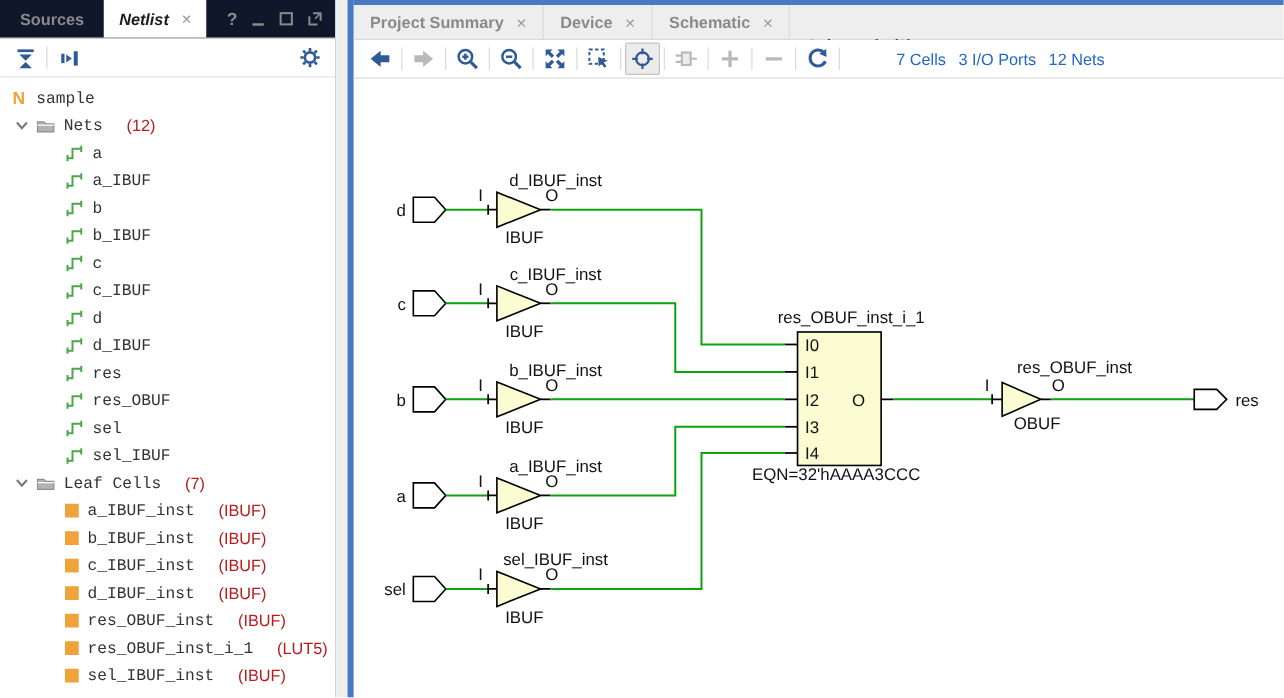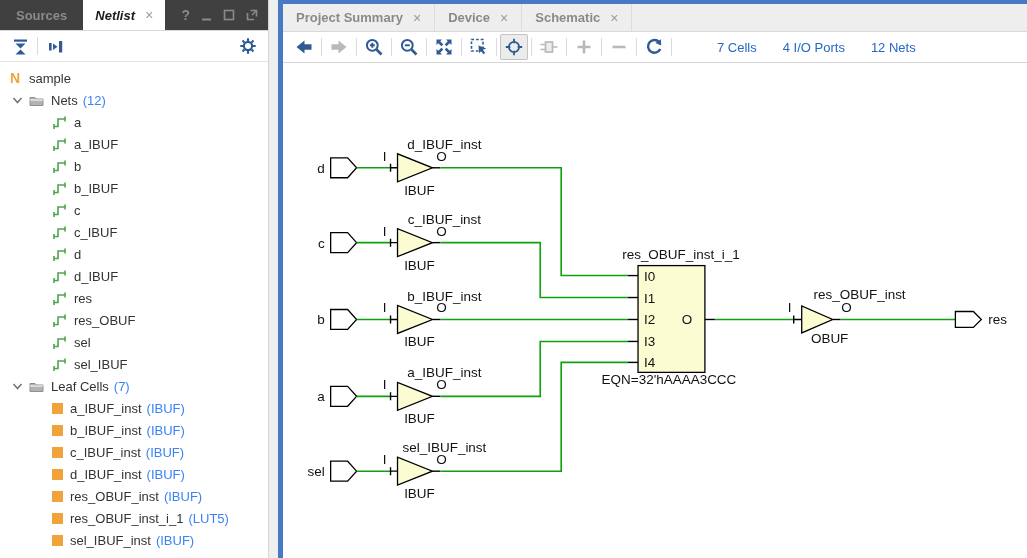--- a/index.html
+++ b/index.html
@@ -3,49 +3,49 @@
 <meta charset="utf-8">
 <style>
   html,body{margin:0;padding:0;background:#fff;}
   body{width:1027px;height:558px;overflow:hidden;font-family:"Liberation Sans",sans-serif;-webkit-font-smoothing:antialiased;}
   #app{display:flex;width:1027px;height:558px;}
 
   
   #left-panel{width:268px;height:558px;background:#fff;border-right:1px solid #d5d5d5;display:flex;flex-direction:column;flex:none;}
   #gap{width:9px;height:558px;background:#efefef;flex:none;}
 
-  .ltabbar{height:30px;background:#404040;border-bottom:1px solid #d9d9d9;display:flex;align-items:stretch;flex:none;}
+  .ltabbar{height:30px;background:#0f172a;border-bottom:1px solid #d9d9d9;display:flex;align-items:stretch;flex:none;}
   .l-tab{display:flex;align-items:center;padding:0 16px;font-size:13px;font-weight:700;color:#8a8a8a;cursor:default;}
   .l-tab.active{background:#fff;color:#1d1d1d;padding:0 12px;font-style:italic;}
   .tab-close{font-size:14px;color:#9a9a9a;margin-left:10px;font-weight:400;}
   .wctrl{margin-left:auto;display:flex;align-items:center;gap:11px;padding-right:10px;}
   .wc{color:#8a8a8a;font-size:13px;font-weight:700;line-height:1;display:flex;align-items:center;}
 
   .ltoolbar{height:30px;background:#fff;border-bottom:1px solid #e3e3e3;display:flex;align-items:center;padding:0 8px;flex:none;}
   .lt-btn{width:24px;height:24px;display:flex;align-items:center;justify-content:center;}
   .lt-sep{width:1px;height:18px;background:#dcdcdc;margin:0 5px;}
 
   #tree{flex:1;overflow:hidden;padding-top:5px;}
   .trow{height:22px;display:flex;align-items:center;font-size:13px;color:#333;white-space:nowrap;}
-  .trow .lbl{margin-left:7px;}
-  .cnt,.ctype{color:#3b82f6;margin-left:5px;}
+  .trow .lbl{margin-left:7px;font-family:Liberation Mono, monospace;}
+  .cnt,.ctype{color:#b91c1c;margin-left:19px;}
   .nicon{color:#f0a33a;font-weight:700;font-size:14px;width:14px;text-align:center;}
   .sqicon{width:11px;height:11px;background:#f0a33a;flex:none;}
 
   
   #main-panel{width:744px;height:558px;border-left:5px solid #4779c4;display:flex;flex-direction:column;flex:none;background:#fff;}
   #bluetop{height:4px;background:#4779c4;flex:none;}
   #mtabs{height:27px;background:#eeeeee;border-bottom:1px solid #d9d9d9;display:flex;align-items:stretch;flex:none;}
   .m-tab{display:flex;align-items:center;padding:0 13px;font-size:13px;font-weight:600;color:#8a8a8a;border-right:1px solid #dcdcdc;}
   .m-tab.active{background:#fff;color:#111;font-weight:700;margin-top:32px;}
   #mtoolbar{height:30px;background:#fff;border-bottom:1px solid #d6d6d6;display:flex;align-items:center;padding-left:7px;flex:none;}
   .mt-btn{width:26px;height:24px;display:flex;align-items:center;justify-content:center;border:1px solid transparent;border-radius:2px;}
   .mt-btn.toggled{background:#ececec;border-color:#c3c3c3;}
   .mt-sep{width:1px;height:18px;background:#dcdcdc;margin:0 3px;}
-  #stats{display:flex;gap:26px;margin-left:42px;font-size:13px;}
+  #stats{display:flex;gap:10px;margin-left:42px;font-size:13px;}
   .stat{color:#2468c8;}
 
   #canvas{display:block;background:#fff;}
   #canvas text{font-family:"Liberation Sans",sans-serif;font-size:13.5px;fill:#121212;}
   .port{fill:#ffffff;stroke:#000;stroke-width:1.3;}
   .buf{fill:#fcfcd2;stroke:#000;stroke-width:1.3;}
   .wire{stroke:#0da10d;stroke-width:1.6;fill:none;}
   .pin{stroke:#000;stroke-width:1.4;fill:none;}
 </style>
 </head>
@@ -346,21 +346,21 @@
           <span class="mt-btn ">
             <svg width="20" height="20" viewBox="0 0 20 20">
               <path d="M16.3,12 A6.4,6.4 0 1 1 15.2,5" stroke="#2f5a96" stroke-width="2.4" fill="none"></path>
               <polygon fill="#2f5a96" points="16.9,2.2 17.2,8.6 11.4,6"></polygon>
             </svg>
           </span>
           <span class="mt-sep"></span>
         </div>
       <div id="stats">
           <span class="stat">7 Cells</span>
-          <span class="stat">4 I/O Ports</span>
+          <span class="stat">3 I/O Ports</span>
           <span class="stat">12 Nets</span>
         </div>
     </div>
     <svg id="canvas" width="744" height="496" viewBox="0 0 744 496">
         <g>
           <polygon class="port" points="47,95 64,95 73,105 64,115 47,115"></polygon>
         </g>
         <text x="41" y="110" text-anchor="end">d</text>
         <path class="wire" d="M73,105 H107"></path>
         <path class="pin" d="M107,101 V109 M107,105 H114"></path>

